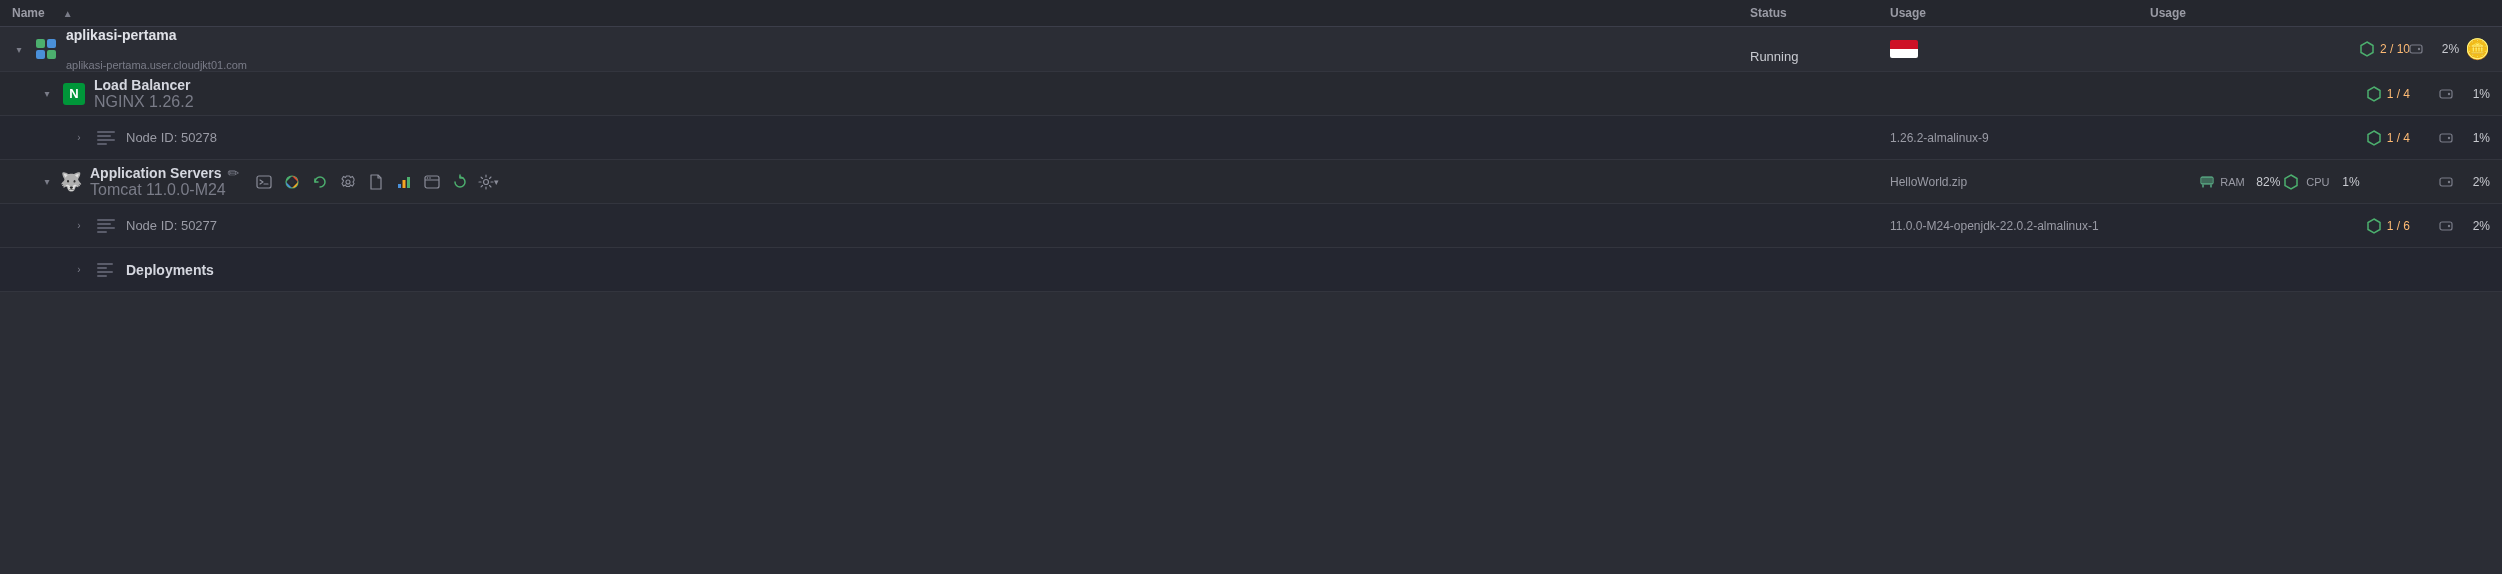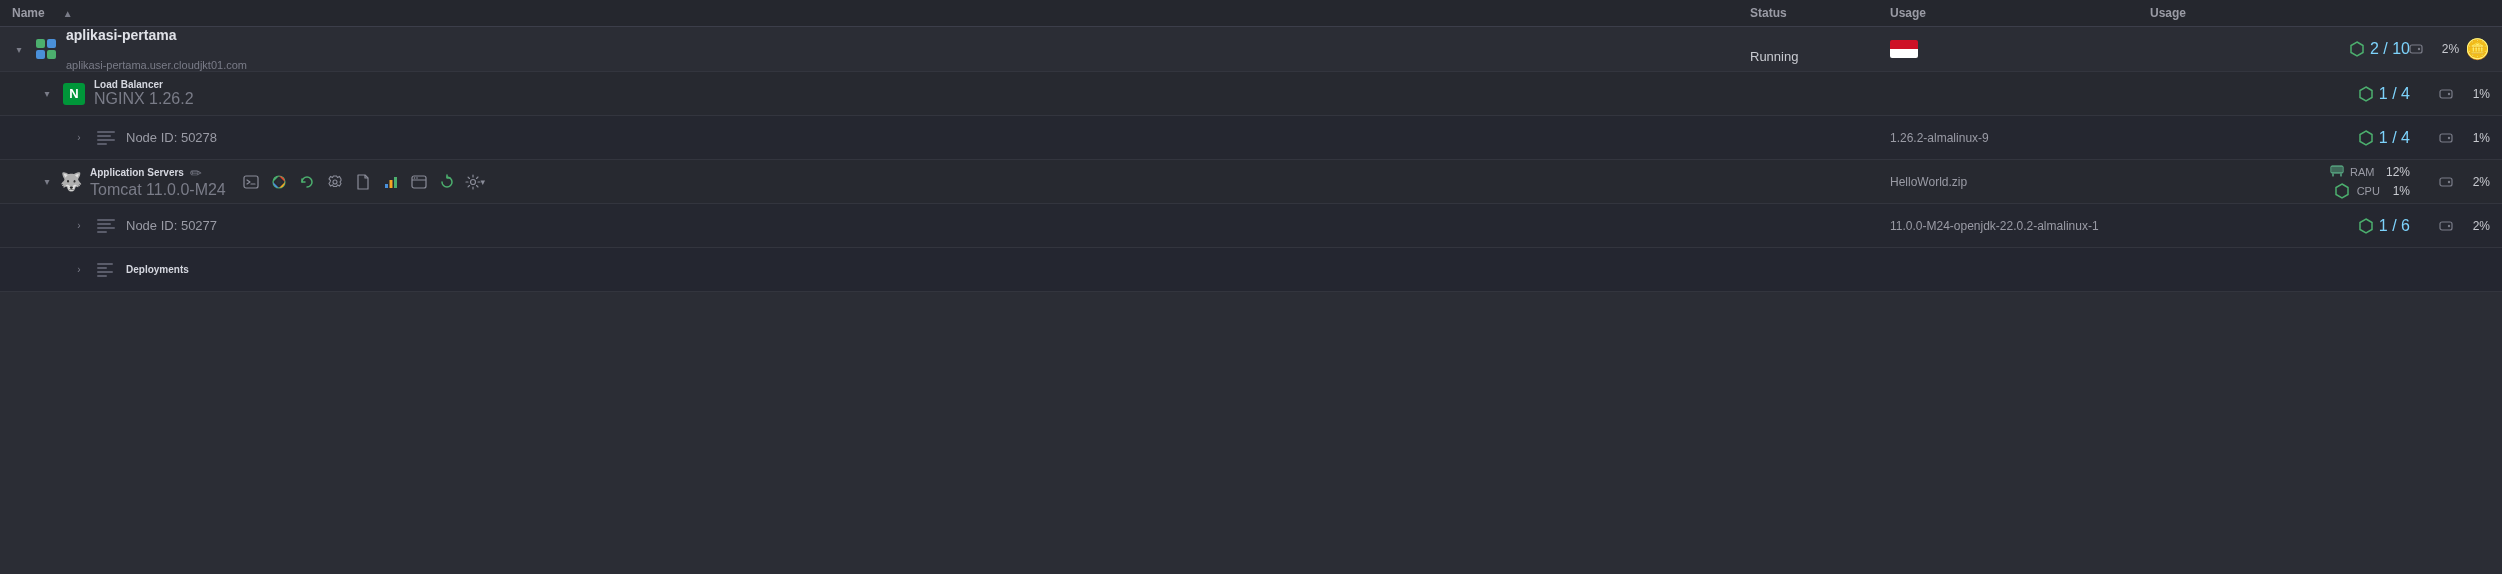--- a/index.html
+++ b/index.html
@@ -80,21 +80,21 @@
       font-size: 14px;
       font-weight: 700;
       color: #e0e2e8;
     }
     .name-secondary {
       font-size: 11px;
       color: #7a7c88;
       margin-top: 16px;
     }
     .name-label {
-      font-size: 10px;
+      font-size: 14px;
       font-weight: 600;
       color: #d5d7df;
     }
     .name-sublabel {
       font-size: 16px;
       color: #7a7c88;
     }
     .name-simple {
       font-size: 13px;
       color: #9a9ba5;
@@ -147,22 +147,22 @@
       height: 18px;
       display: flex;
       align-items: center;
       justify-content: center;
     }
     .hex-svg {
       width: 16px;
       height: 16px;
     }
     .usage-text {
-      font-size: 16px;
-      color: #7dd3fc;
+      font-size: 12px;
+      color: #fdba74;
       white-space: nowrap;
     }
     .disk-icon {
       display: flex;
       align-items: center;
       justify-content: center;
       width: 16px;
       height: 16px;
     }
     .disk-pct {
@@ -476,36 +476,36 @@
             <path d="M8 1v2M8 13v2M1 8h2M13 8h2M3.05 3.05l1.42 1.42M11.54 11.54l1.42 1.42M3.05 12.95l1.42-1.42M11.54 4.46l1.42-1.42" stroke="#8a8c98" stroke-width="1.2" stroke-linecap="round"></path>
           </svg>
           <span style="font-size:9px;color:#8a8c98;">▾</span>
         </div>
       </div>
     </div>
     <div></div>
     <div class="tags-cell">
       <span class="tag-text">HelloWorld.zip</span>
     </div>
-    <div class="usage-cell" style="flex-direction:column;align-items:flex-end;justify-content:center;gap:2px;">
+    <div class="usage-cell" style="flex-direction:row;align-items:flex-end;justify-content:center;gap:2px;">
       <div style="display:flex;align-items:center;gap:6px;">
         <div>
           <svg width="14" height="14" viewBox="0 0 14 14">
             <rect x="1" y="3" width="12" height="7" rx="1" fill="none" stroke="#6c9" stroke-width="1"></rect>
             <line x1="3" y1="3" x2="3" y2="10" stroke="#6c9" stroke-width="0.8"></line>
             <line x1="5" y1="3" x2="5" y2="10" stroke="#6c9" stroke-width="0.8"></line>
             <line x1="7" y1="3" x2="7" y2="10" stroke="#6c9" stroke-width="0.8"></line>
             <line x1="9" y1="3" x2="9" y2="10" stroke="#6c9" stroke-width="0.8"></line>
             <line x1="11" y1="3" x2="11" y2="10" stroke="#6c9" stroke-width="0.8"></line>
             <line x1="3" y1="11" x2="3" y2="13" stroke="#6c9" stroke-width="1.2" stroke-linecap="round"></line>
             <line x1="11" y1="11" x2="11" y2="13" stroke="#6c9" stroke-width="1.2" stroke-linecap="round"></line>
           </svg>
         </div>
         <span style="font-size:11px;color:#9a9ba5;width:30px;">RAM</span>
-        <span style="font-size:12px;color:#c8cad0;">12%</span>
+        <span style="font-size:12px;color:#c8cad0;">82%</span>
       </div>
       <div style="display:flex;align-items:center;gap:6px;">
         <div class="hexagon-icon">
           <svg class="hex-svg" viewBox="0 0 16 16">
             <polygon points="8,1 14,4.5 14,11.5 8,15 2,11.5 2,4.5" fill="none" stroke="#4caf6e" stroke-width="1.5"></polygon>
           </svg>
         </div>
         <span style="font-size:11px;color:#9a9ba5;width:30px;">CPU</span>
         <span style="font-size:12px;color:#c8cad0;">1%</span>
       </div>

